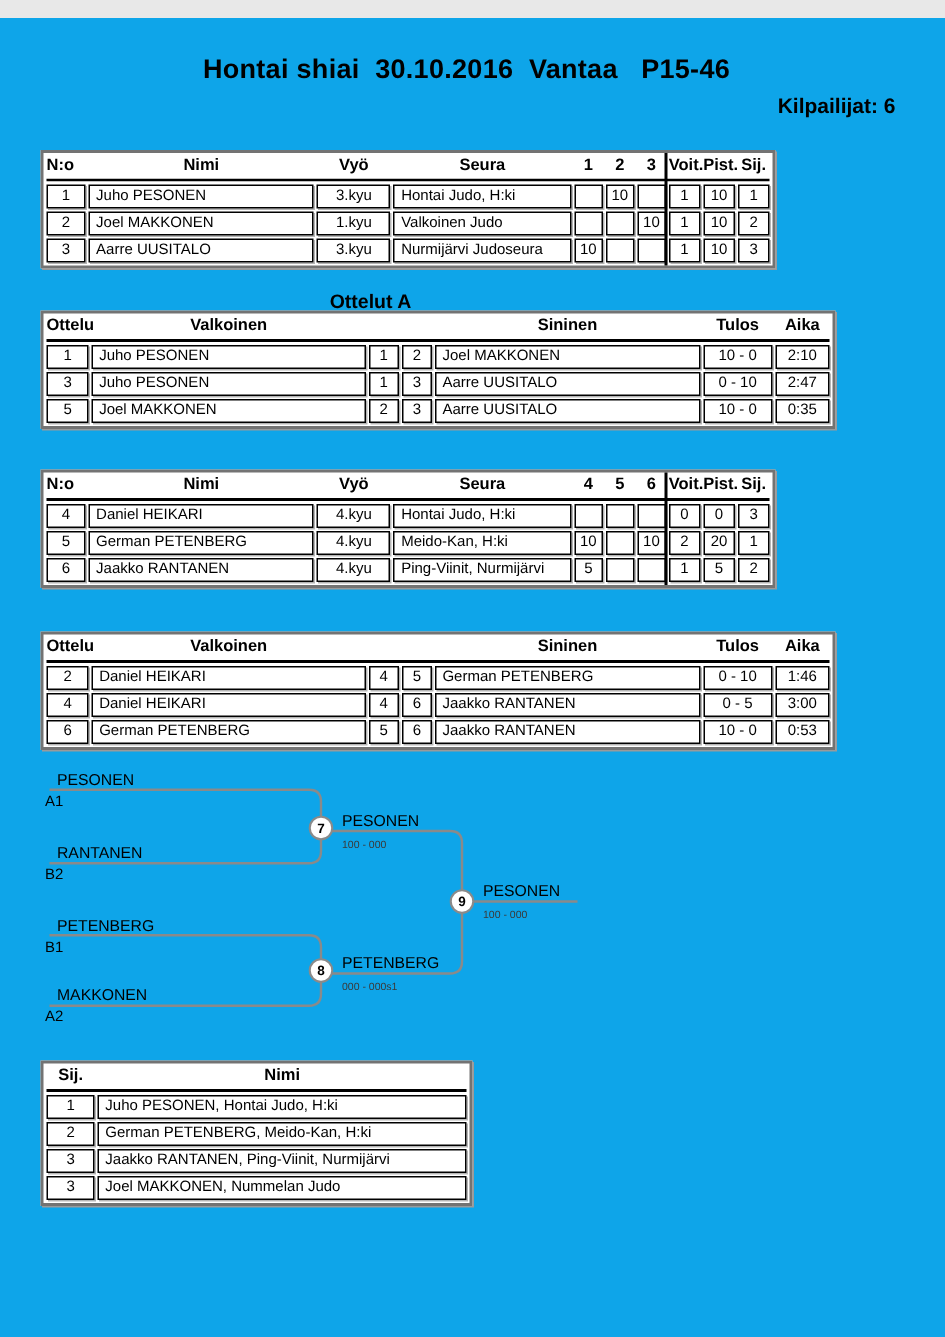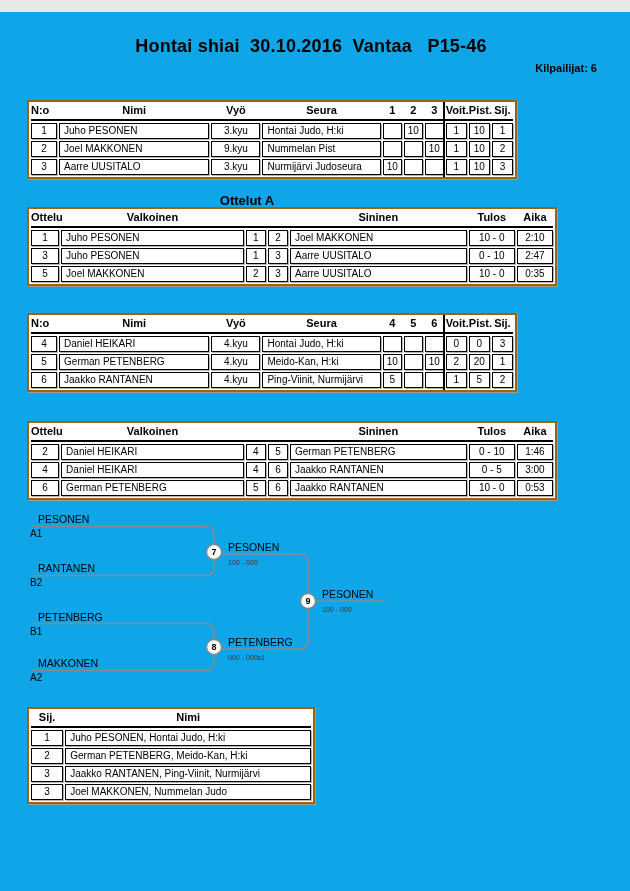--- a/index.html
+++ b/index.html
@@ -7,27 +7,27 @@
     position:relative; width:630px; height:891px; background:#0ea5e9;
     font-family:"Liberation Sans", sans-serif; color:#000; overflow:hidden;
     margin:12px auto;
   }
   .title {
     position:absolute; top:24px; left:0; width:622px; text-align:center;
     font-size:18px; font-weight:bold; white-space:pre; letter-spacing:0.2px;
   }
   .kcount {
     position:absolute; top:50px; left:0; width:597px; text-align:right;
-    font-size:11px; font-weight:bold;
+    font-size:14px; font-weight:bold;
   }
   .sechead {
     position:absolute; font-size:13px; font-weight:bold; text-align:center;
   }
   .tblwrap {
-    position:absolute; box-sizing:border-box; border:2px solid #a16207;
+    position:absolute; box-sizing:border-box; border:2px solid #737373;
     background:#fff; box-shadow:1px 1px 0 #9a9a9a;
   }
   table { border-collapse:separate; border-spacing:2px; table-layout:fixed; }
   td {
     font-size:10px; height:14px; line-height:14px; padding:0;
     overflow:hidden; white-space:nowrap; vertical-align:middle;
   }
   tr.h td { font-weight:bold; font-size:11px; border:none; height:13px; line-height:13px; overflow:visible; }
   tr.b td { border:1px solid #000; background:#fff; box-shadow:1px 1px 0 #b5b5b5; }
   tr.sep td { height:2px; line-height:2px; border:none; }
@@ -91,22 +91,22 @@
         <td class="c"></td>
         <td class="c">10</td>
         <td class="c"></td>
         <td class="c">1</td>
         <td class="c">10</td>
         <td class="c">1</td>
       </tr>
       <tr class="b">
         <td class="c">2</td>
         <td class="l">Joel MAKKONEN</td>
-        <td class="c">9.kyu</td>
-        <td class="l">Nummelan Pist</td>
+        <td class="c">1.kyu</td>
+        <td class="l">Valkoinen Judo</td>
         <td class="c"></td>
         <td class="c"></td>
         <td class="c">10</td>
         <td class="c">1</td>
         <td class="c">10</td>
         <td class="c">2</td>
       </tr>
       <tr class="b">
         <td class="c">3</td>
         <td class="l">Aarre UUSITALO</td>

